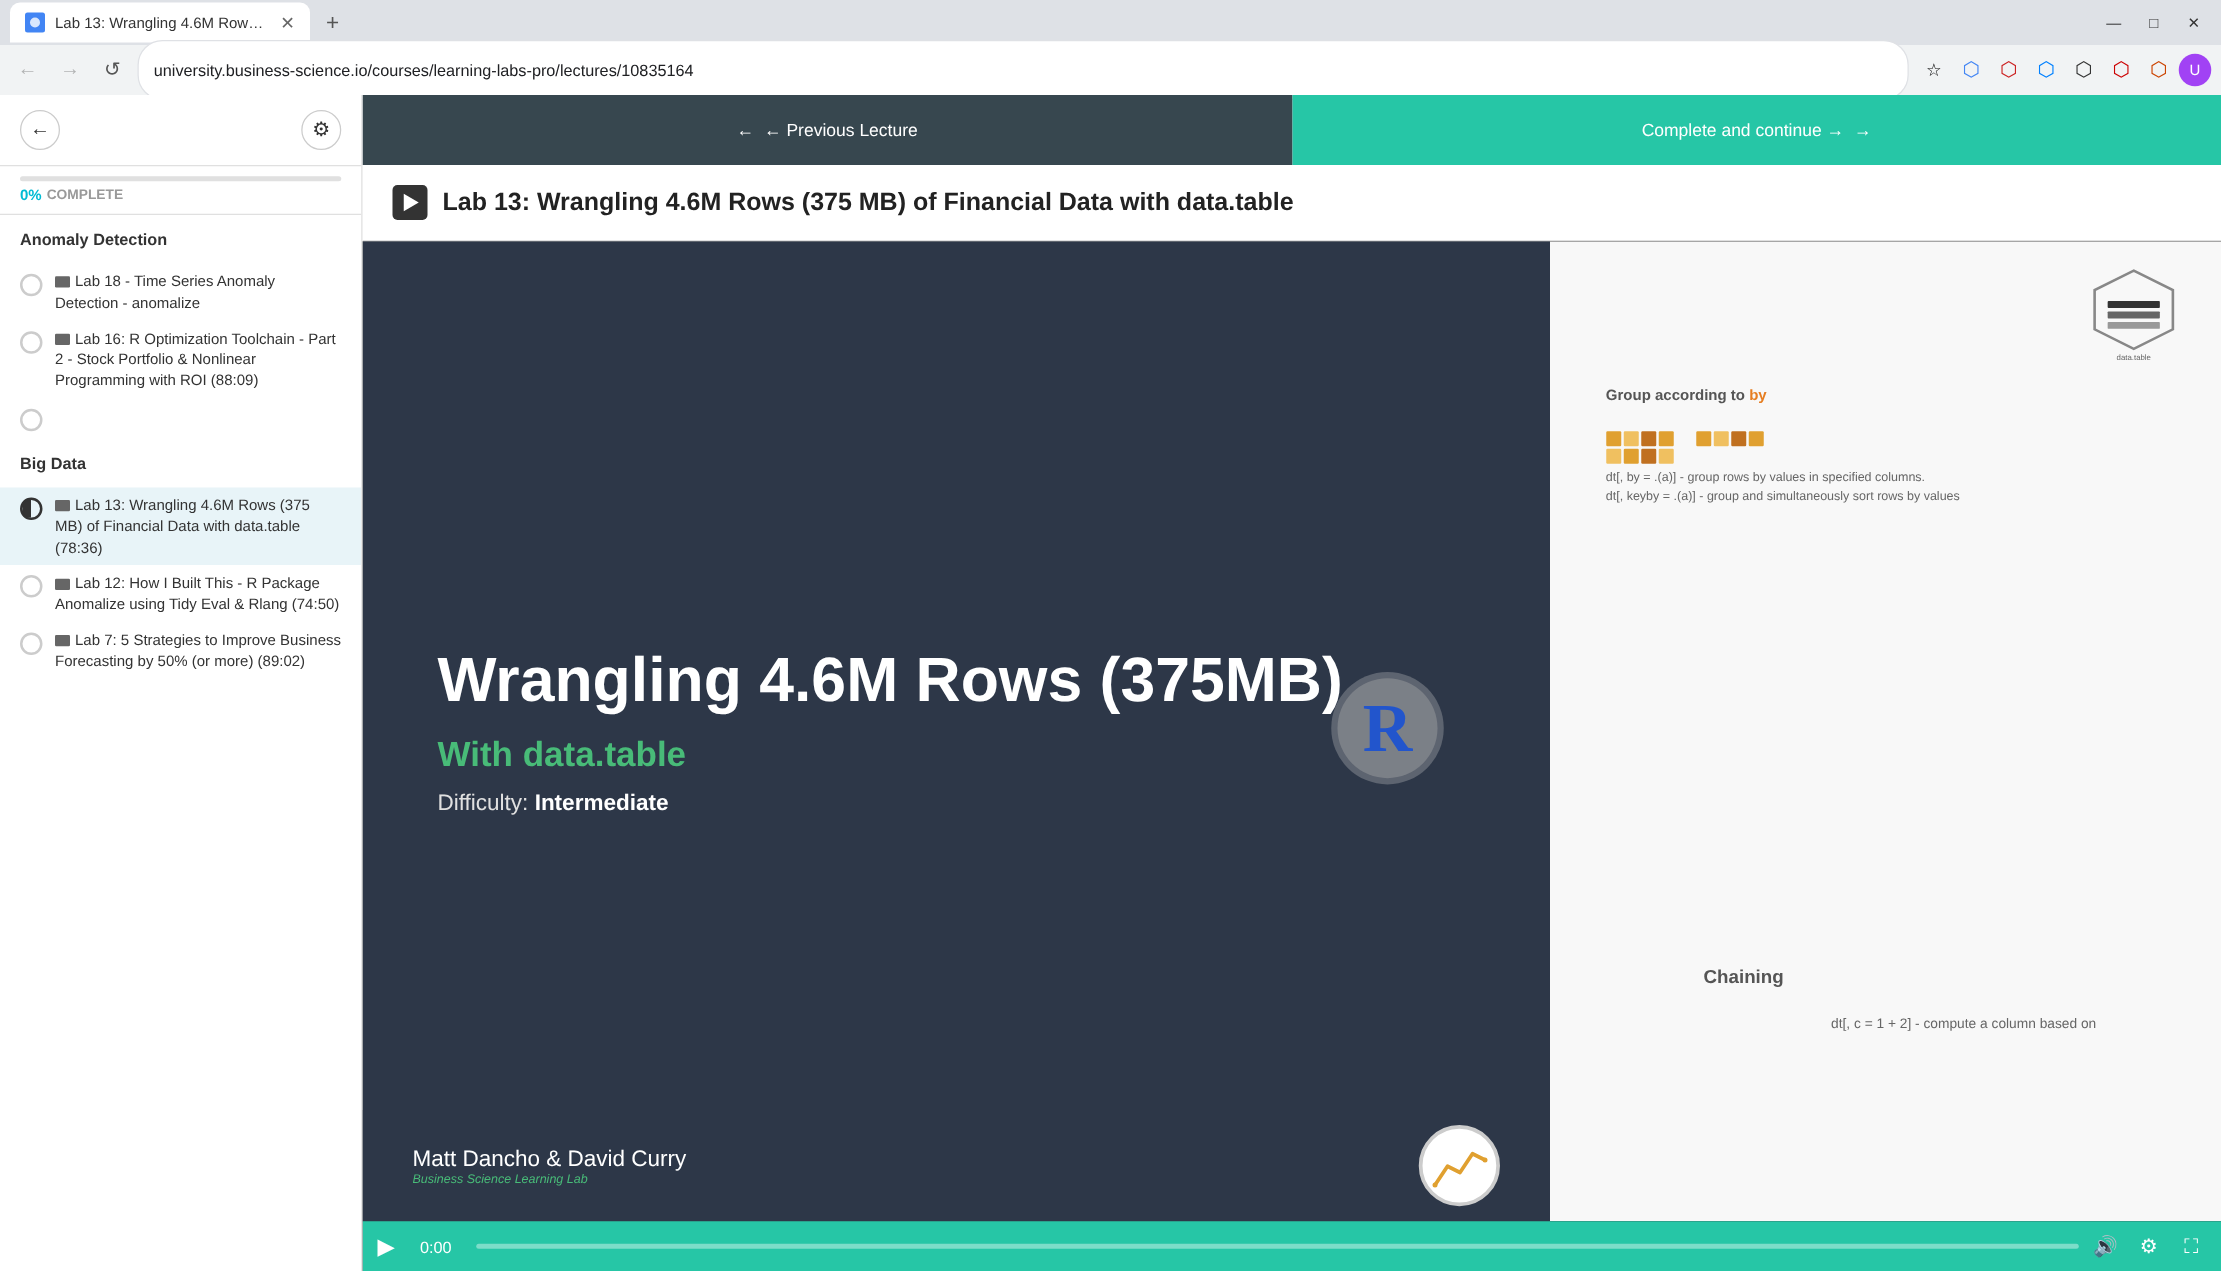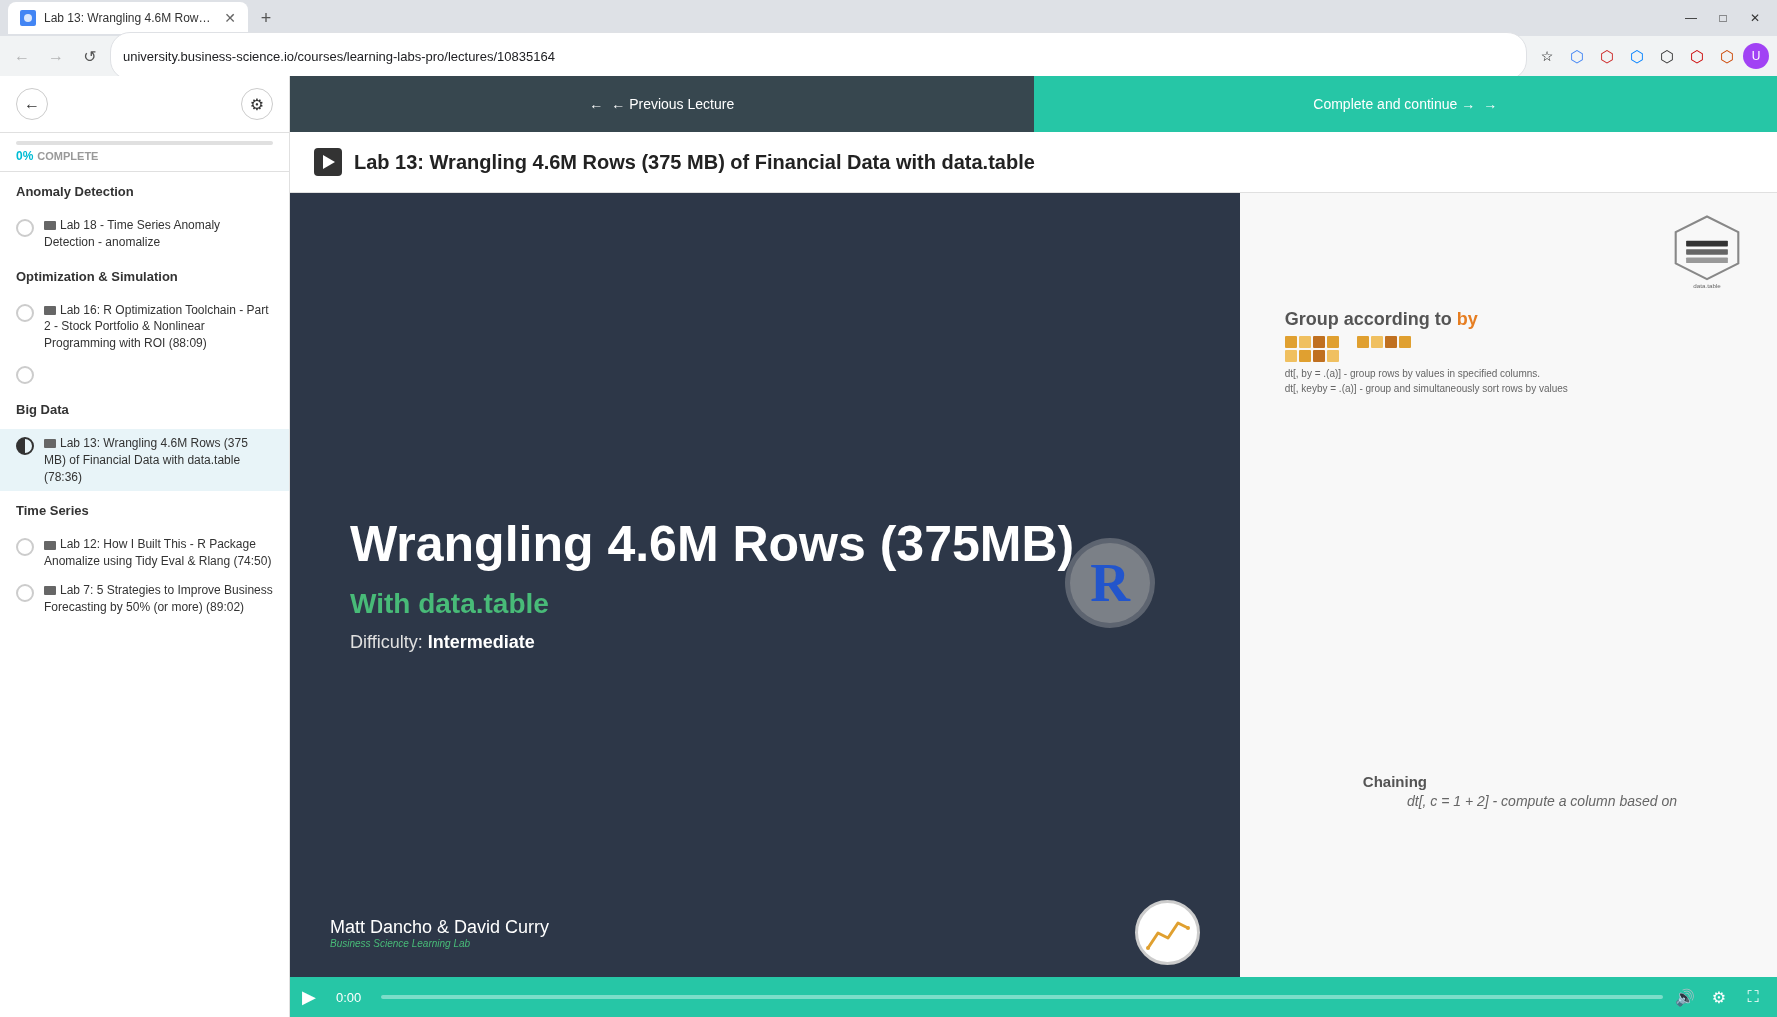--- a/index.html
+++ b/index.html
@@ -131,23 +131,20 @@
     </div>
     <div class="sidebar-item">
       <div class="sidebar-circle"></div>
       <div class="sidebar-item-content">
         <span class="sidebar-item-label">
           <span style="display:inline-block;width:12px;height:9px;background:#666;border-radius:1px;margin-right:4px;vertical-align:middle;"></span><span>Lab 18 - Time Series Anomaly Detection - anomalize</span>
         </span>
       </div>
     </div>
 
-    <div class="sidebar-section">
-      <div class="sidebar-section-title">Optimization &amp; Simulation</div>
-    </div>
     <div class="sidebar-item">
       <div class="sidebar-circle"></div>
       <div class="sidebar-item-content">
         <span class="sidebar-item-label">
           <span style="display:inline-block;width:12px;height:9px;background:#666;border-radius:1px;margin-right:4px;vertical-align:middle;"></span><span>Lab 16: R Optimization Toolchain - Part 2 - Stock Portfolio &amp; Nonlinear Programming with ROI (88:09)</span>
         </span>
       </div>
     </div>
     <div class="sidebar-item">
       <div class="sidebar-circle"></div>
@@ -158,23 +155,20 @@
     </div>
     <div class="sidebar-item active">
       <div class="sidebar-circle half"></div>
       <div class="sidebar-item-content">
         <span class="sidebar-item-label">
           <span style="display:inline-block;width:12px;height:9px;background:#666;border-radius:1px;margin-right:4px;vertical-align:middle;"></span><span>Lab 13: Wrangling 4.6M Rows (375 MB) of Financial Data with data.table (78:36)</span>
         </span>
       </div>
     </div>
 
-    <div class="sidebar-section">
-      <div class="sidebar-section-title">Time Series</div>
-    </div>
     <div class="sidebar-item">
       <div class="sidebar-circle"></div>
       <div class="sidebar-item-content">
         <span class="sidebar-item-label">
           <span style="display:inline-block;width:12px;height:9px;background:#666;border-radius:1px;margin-right:4px;vertical-align:middle;"></span><span>Lab 12: How I Built This - R Package Anomalize using Tidy Eval &amp; Rlang (74:50)</span>
         </span>
       </div>
     </div>
     <div class="sidebar-item">
       <div class="sidebar-circle"></div>
@@ -246,21 +240,21 @@
                   <div style="width:12px;height:12px;background:#d0d0d0;border-radius:1px;"></div>
                   <div style="width:12px;height:12px;background:#d0d0d0;border-radius:1px;"></div>
                   <div style="width:12px;height:12px;background:#e0a030;border-radius:1px;"></div>
                   <div style="width:12px;height:12px;background:#d0d0d0;border-radius:1px;"></div>
                 </div>
               </div>
               <p style="font-size:10px; color:#666; line-height:1.5;">dt[, c(2)] - extract columns by number. Prefix column numbers with "-" to drop.</p>
             </div>
 
             <div>
-              <div style="font-size:18px; font-weight:600; color:#555; margin-bottom:6px;">Group according to <span style="color:#e67e22;">by</span></div>
+              <div style="font-size:12px; font-weight:600; color:#555; margin-bottom:22px;">Group according to <span style="color:#e67e22;">by</span></div>
 
               <div style="display:flex; gap:2px; margin:4px 0;">
                 <div style="display:grid; grid-template-columns:repeat(4,12px); gap:2px;">
                   <div style="width:12px;height:12px;background:#e0a030;border-radius:1px;"></div>
                   <div style="width:12px;height:12px;background:#f0c060;border-radius:1px;"></div>
                   <div style="width:12px;height:12px;background:#c07020;border-radius:1px;"></div>
                   <div style="width:12px;height:12px;background:#e0a030;border-radius:1px;"></div>
                   <div style="width:12px;height:12px;background:#f0c060;border-radius:1px;"></div>
                   <div style="width:12px;height:12px;background:#e0a030;border-radius:1px;"></div>
                   <div style="width:12px;height:12px;background:#c07020;border-radius:1px;"></div>
@@ -307,21 +301,21 @@
         <div style="width:65px; height:65px; border-radius:50%; background:#fff; display:flex; align-items:center; justify-content:center; border:3px solid #ccc;">
           <svg width="50" height="50" viewBox="0 0 50 50">
             <polyline points="5,40 15,25 25,30 35,15 45,20" fill="none" stroke="#e0a030" stroke-width="3" stroke-linejoin="round"></polyline>
             <circle cx="5" cy="40" r="2" fill="#e0a030"></circle>
             <circle cx="45" cy="20" r="2" fill="#e0a030"></circle>
           </svg>
         </div>
       </div>
 
       <div style="position:absolute; top:580px; right:350px; font-size:15px; font-weight:700; color:#555;">Chaining</div>
-      <div style="position:absolute; top:600px; right:100px; font-size:14px; color:#666;font-style:italic;">dt[, c = 1 + 2] - compute a column based on</div>
+      <div style="position:absolute; top:620px; right:100px; font-size:11px; color:#666;">dt[, c = 1 + 2] - compute a column based on</div>
 
       <div style="position:absolute; bottom:0; left:0; right:0; height:40px; background:#26c6a6; display:flex; align-items:center; padding:0 12px; gap:10px;">
         <div style="color:#fff; font-size:18px; cursor:pointer; width:24px;">▶</div>
         <div style="color:#fff; font-size:13px; min-width:35px;">0:00</div>
         <div style="flex:1; height:4px; background:rgba(255,255,255,0.4); border-radius:2px; cursor:pointer;">
           <div style="width:0%; height:100%; background:#fff; border-radius:2px;"></div>
         </div>
         <div style="color:#fff; font-size:16px; cursor:pointer; width:24px; height:24px; display:flex; align-items:center; justify-content:center;">🔊</div>
         <div style="color:#fff; font-size:16px; cursor:pointer; width:24px; height:24px; display:flex; align-items:center; justify-content:center;">⚙</div>
         <div style="color:#fff; font-size:16px; cursor:pointer; width:24px; height:24px; display:flex; align-items:center; justify-content:center;">⛶</div>

